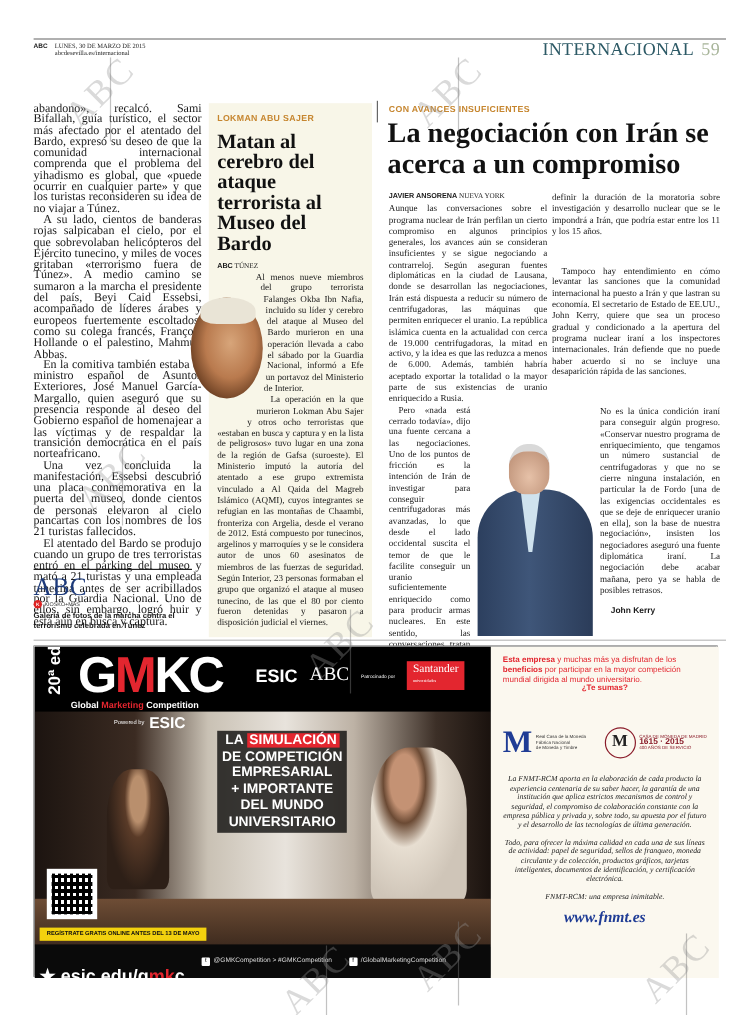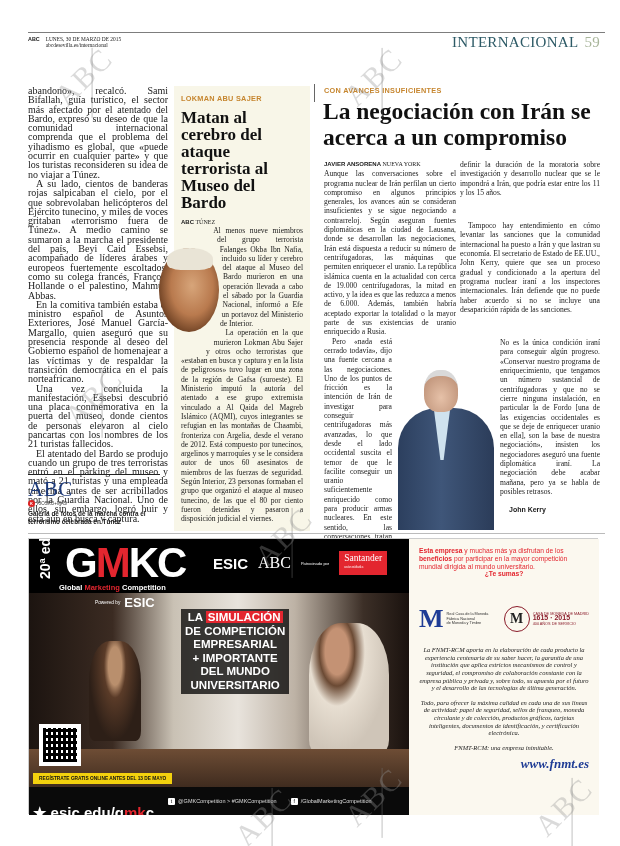--- a/index.html
+++ b/index.html
@@ -93,21 +93,21 @@
   .ad-logos { display: flex; justify-content: space-between; align-items: center; margin-top: 28px; }
   .rcm { display: flex; align-items: center; gap: 3px; }
   .rcm .m { font-family: "Liberation Serif", serif; font-size: 26px; color: #1f3c95; font-weight: bold; line-height: 24px; }
   .rcm .t { font-size: 3.8px; line-height: 4.6px; color: #333; }
   .cm400 { display: flex; align-items: center; gap: 3px; }
   .cm400 .seal { width: 26px; height: 26px; border-radius: 50%; border: 1.5px solid #8a1c2a; display: flex; align-items: center; justify-content: center; font-family: "Liberation Serif", serif; font-size: 14px; color: #222; font-weight: bold; }
   .cm400 .t { font-size: 3.8px; line-height: 4.6px; color: #8a1c2a; }
   .cm400 .t .yrs { font-size: 7px; font-weight: bold; }
   .fnmt-text { margin-top: 14px; font-family: "Liberation Serif", serif; font-style: italic; font-size: 6.5px; line-height: 7.6px; text-align: center; color: #222; }
   .fnmt-text p + p { margin-top: 7px; }
-  .fnmt-url { margin-top: 5px; text-align: right; font-family: "Liberation Serif", serif; font-style: italic; font-weight: bold; font-size: 13px; color: #1f3c95; }
+  .fnmt-url { margin-top: 5px; text-align: center; font-family: "Liberation Serif", serif; font-style: italic; font-weight: bold; font-size: 13px; color: #1f3c95; }
 
   
   .wm { position: absolute; font-family: "Liberation Serif", serif; font-size: 30px; color: rgba(150,150,150,0.35); transform: rotate(-45deg); pointer-events: none; letter-spacing: 2px; }
   .wm::after { content: ""; position: absolute; left: 35px; top: -8px; width: 1px; height: 70px; background: rgba(120,120,120,0.45); transform: rotate(45deg); }
 </style>
 </head>
 <body>
 
 <div class="topline"></div>
 <div class="hdr-left">

